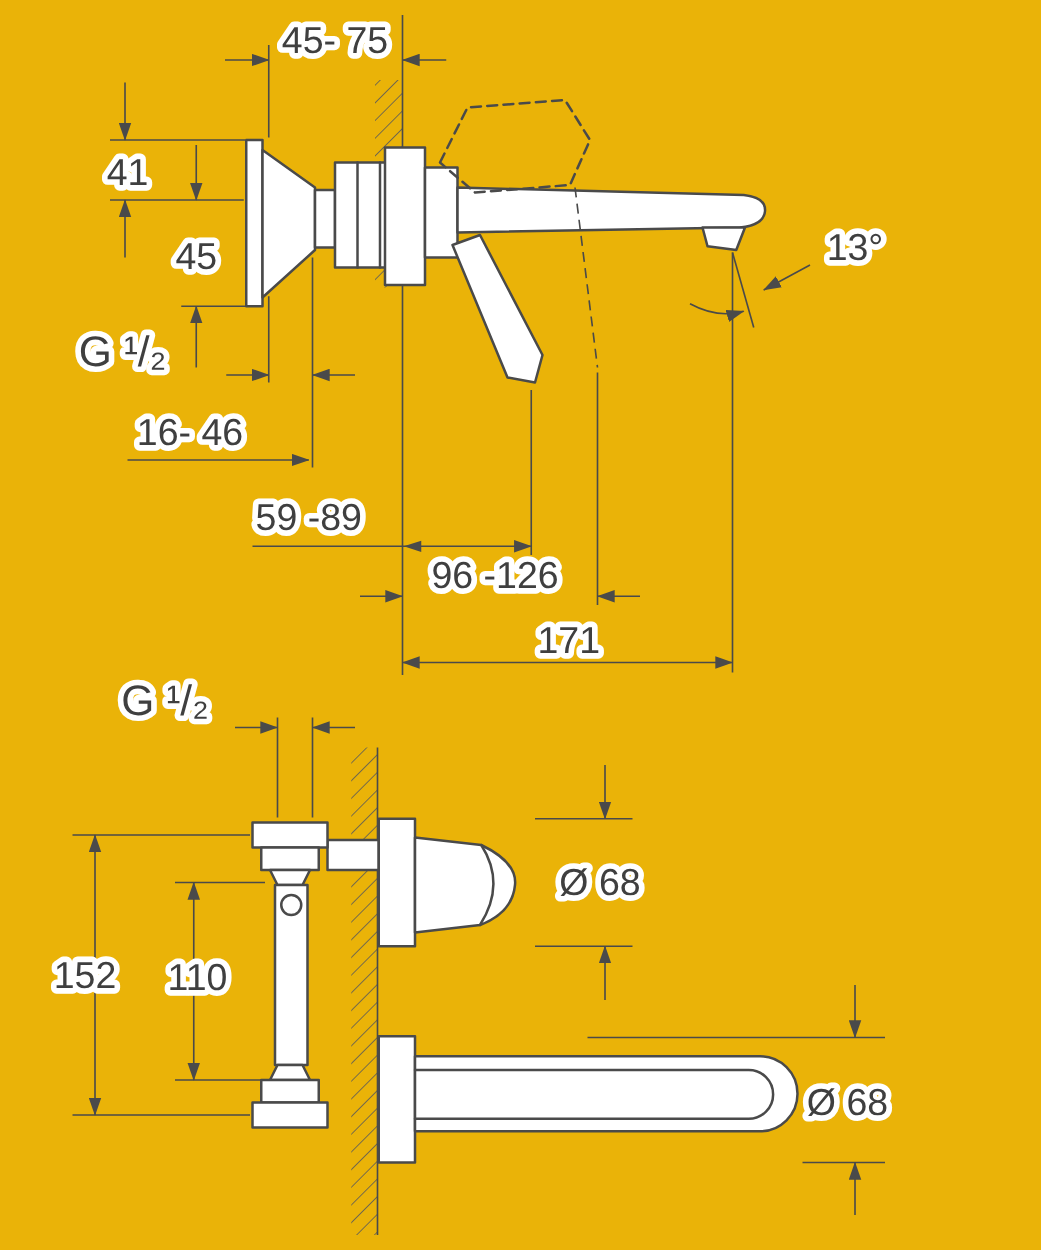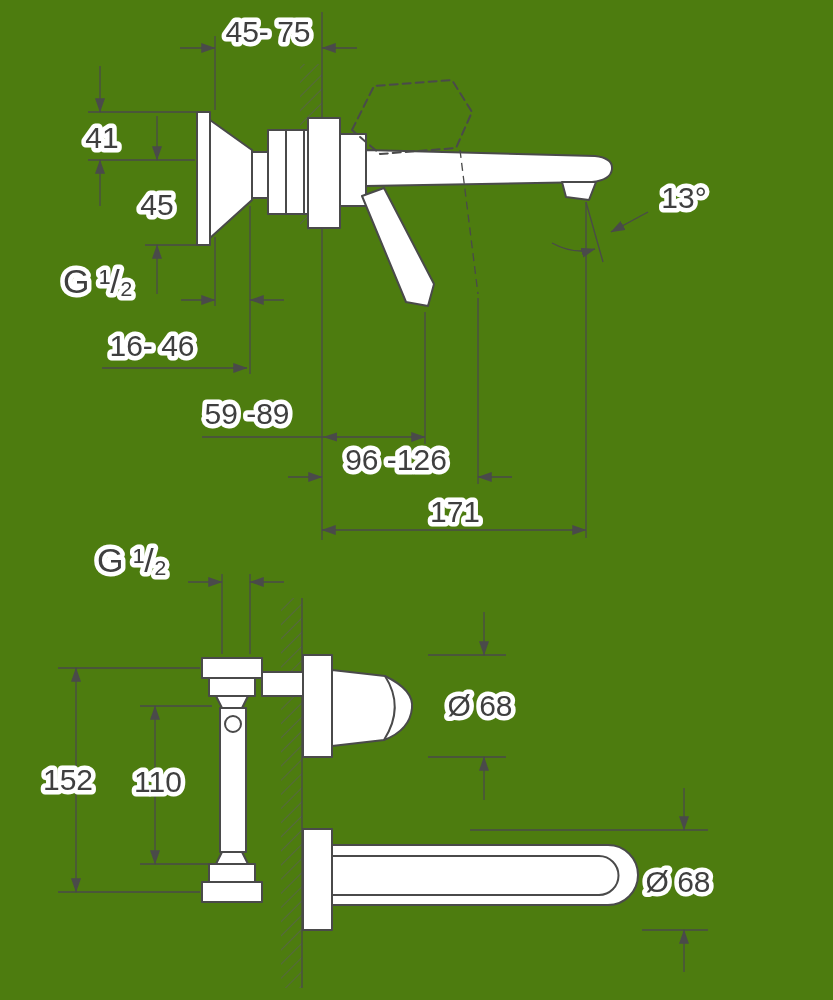--- a/index.html
+++ b/index.html
@@ -1,16 +1,16 @@
 <!DOCTYPE html>
 <html><head>
 <meta charset="utf-8">
 <style>
   html,body{margin:0;padding:0;background:#ffffff;}
-  .page{position:relative;width:833px;height:1000px;background:#4d7c0f;overflow:hidden;}
+  .page{position:relative;width:833px;height:1000px;background:#eab308;overflow:hidden;}
   svg{display:block;}
   .objf{fill:#ffffff;stroke:#4a4a4a;stroke-width:2;stroke-linejoin:round;}
   .obj{fill:none;stroke:#4a4a4a;stroke-width:2;stroke-linejoin:round;stroke-linecap:round;}
   .thin{fill:none;stroke:#4a4a4a;stroke-width:1.3;}
   .dashed{stroke-dasharray:8 5;}
   .dim-text{font-family:"Liberation Sans","DejaVu Sans",sans-serif;font-size:30px;fill:#3f3f3f;
             paint-order:stroke;stroke:#ffffff;stroke-width:9px;stroke-linejoin:round;text-anchor:middle;}
   .big{font-size:34px;}
 </style>
 </head>

